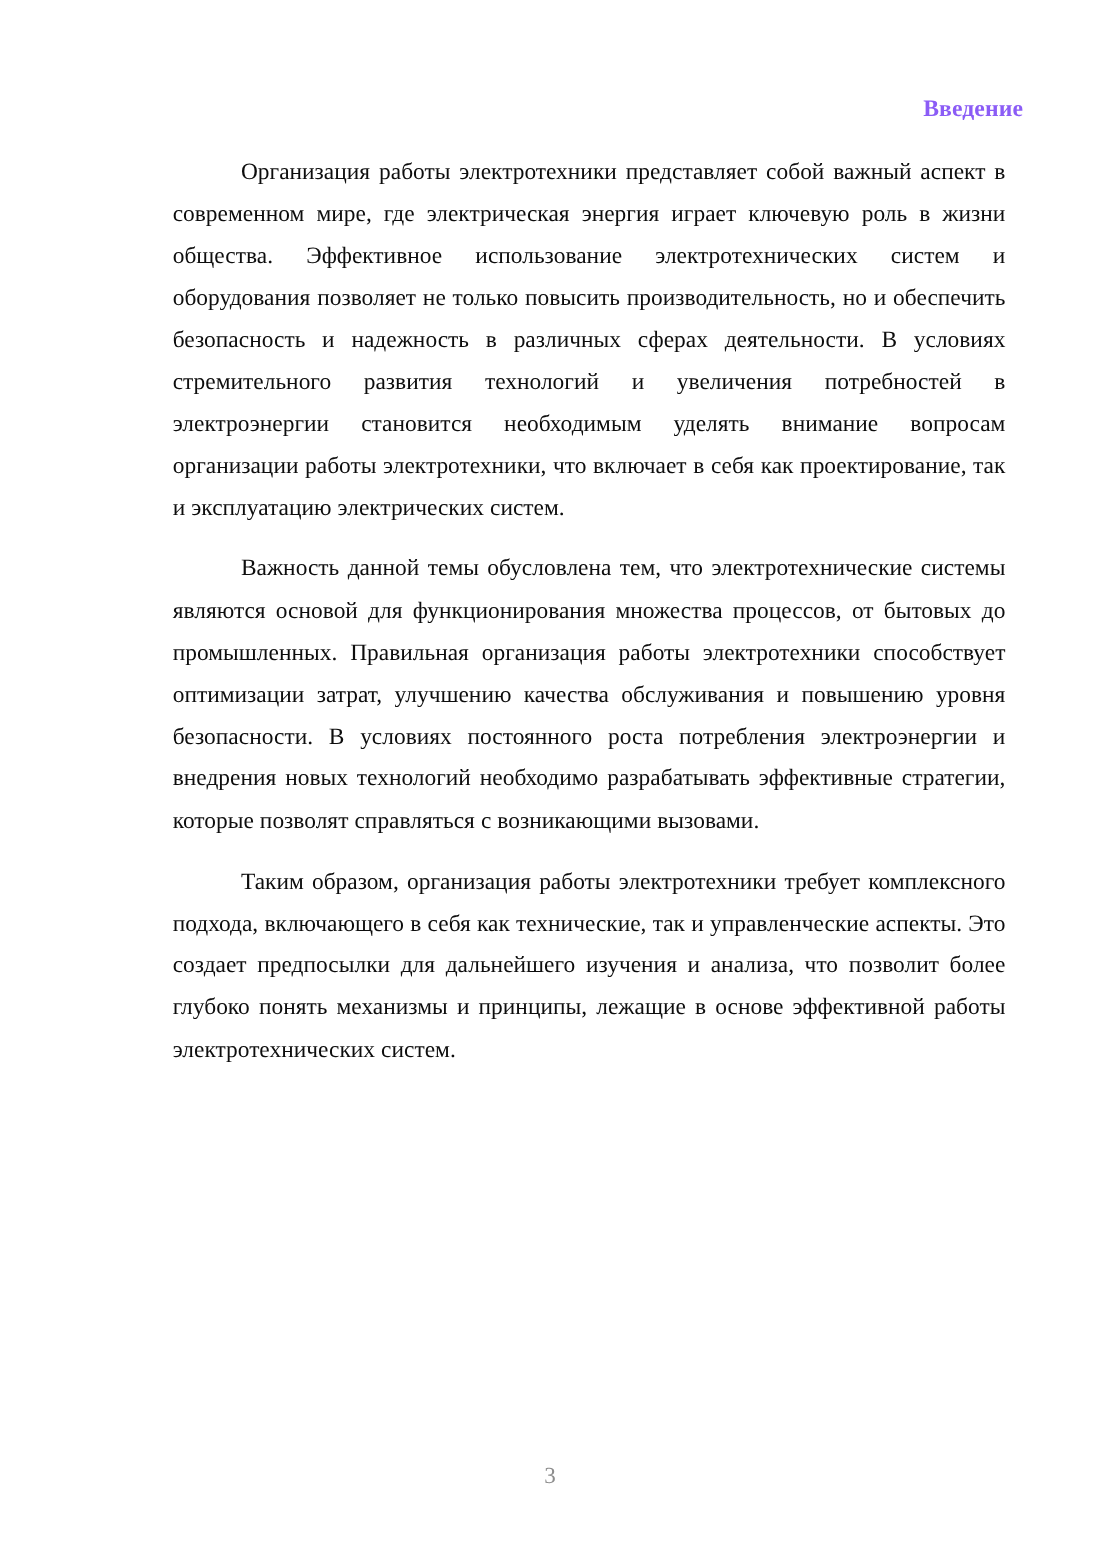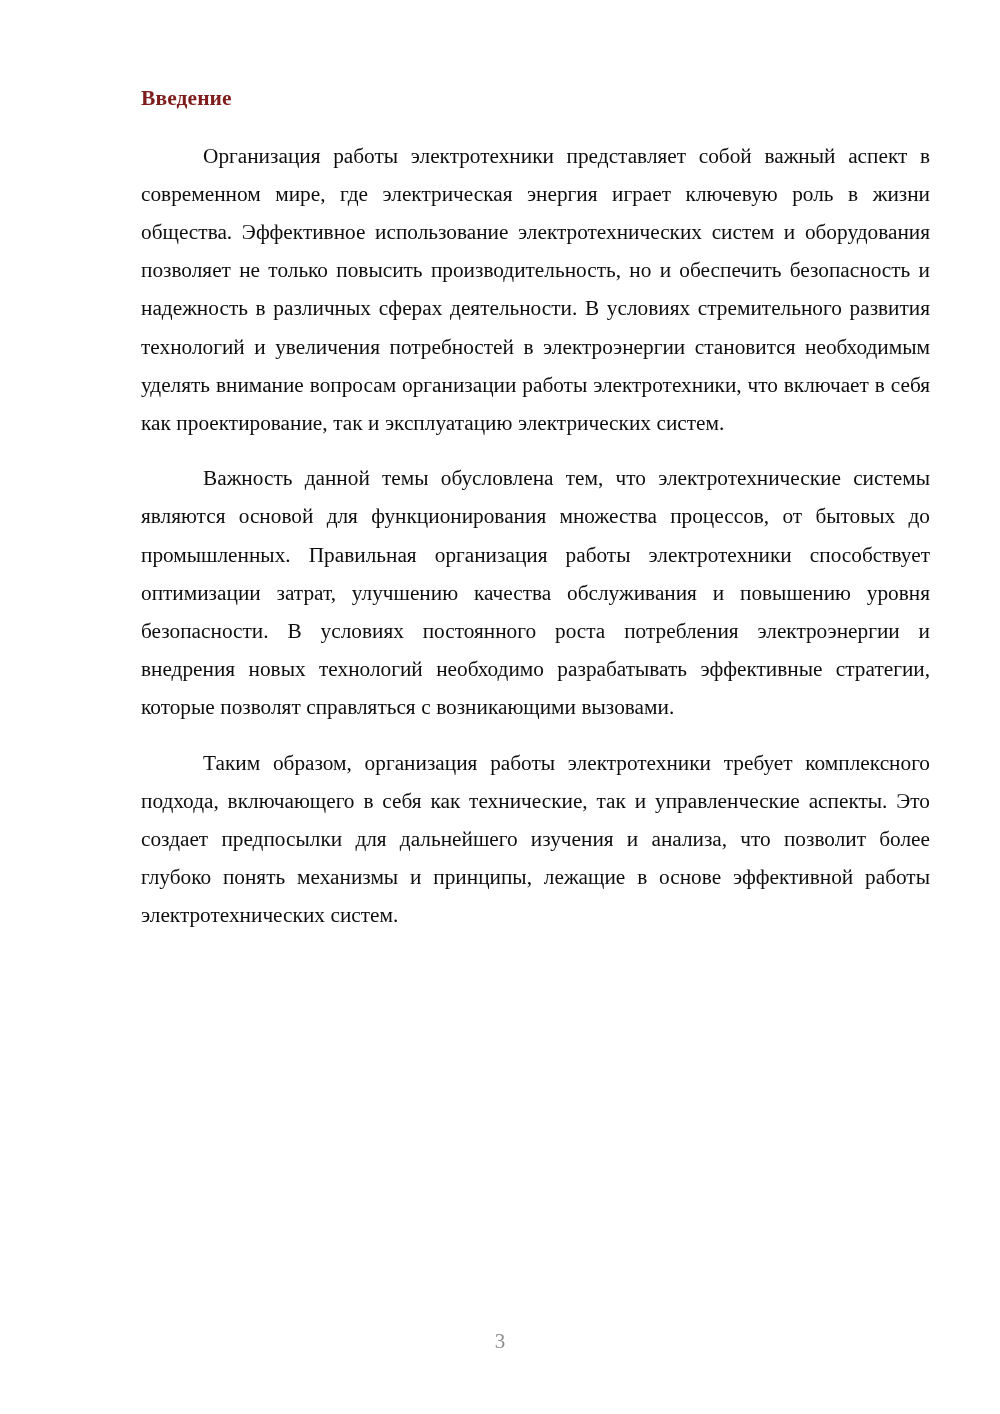--- a/index.html
+++ b/index.html
@@ -28,34 +28,34 @@
   .doc-body {
     position: absolute;
     left: 141px;
     top: 88px;
     width: 789px;
   }
 
   .doc-title {
     font-size: 21.5px;
     font-weight: bold;
-    text-align: left;
+    text-align: right;
     line-height: 1.0;
     margin: 0 0 0 0;
     letter-spacing: 0.1px;
-    color: #7f1d1d;
+    color: #8b5cf6;
   }
 
   .para {
     font-size: 21.3px;
     line-height: 38.2px;
     text-align: justify;
     text-align-last: left;
     text-indent: 62px;
-    margin: 0;
+    margin: 16px;
     color: #0d0d0d;
     hyphens: none;
     word-spacing: 0.2px;
   }
 
   .para.gap-first {
     margin-top: 27px;
   }
 
   .para.gap {

